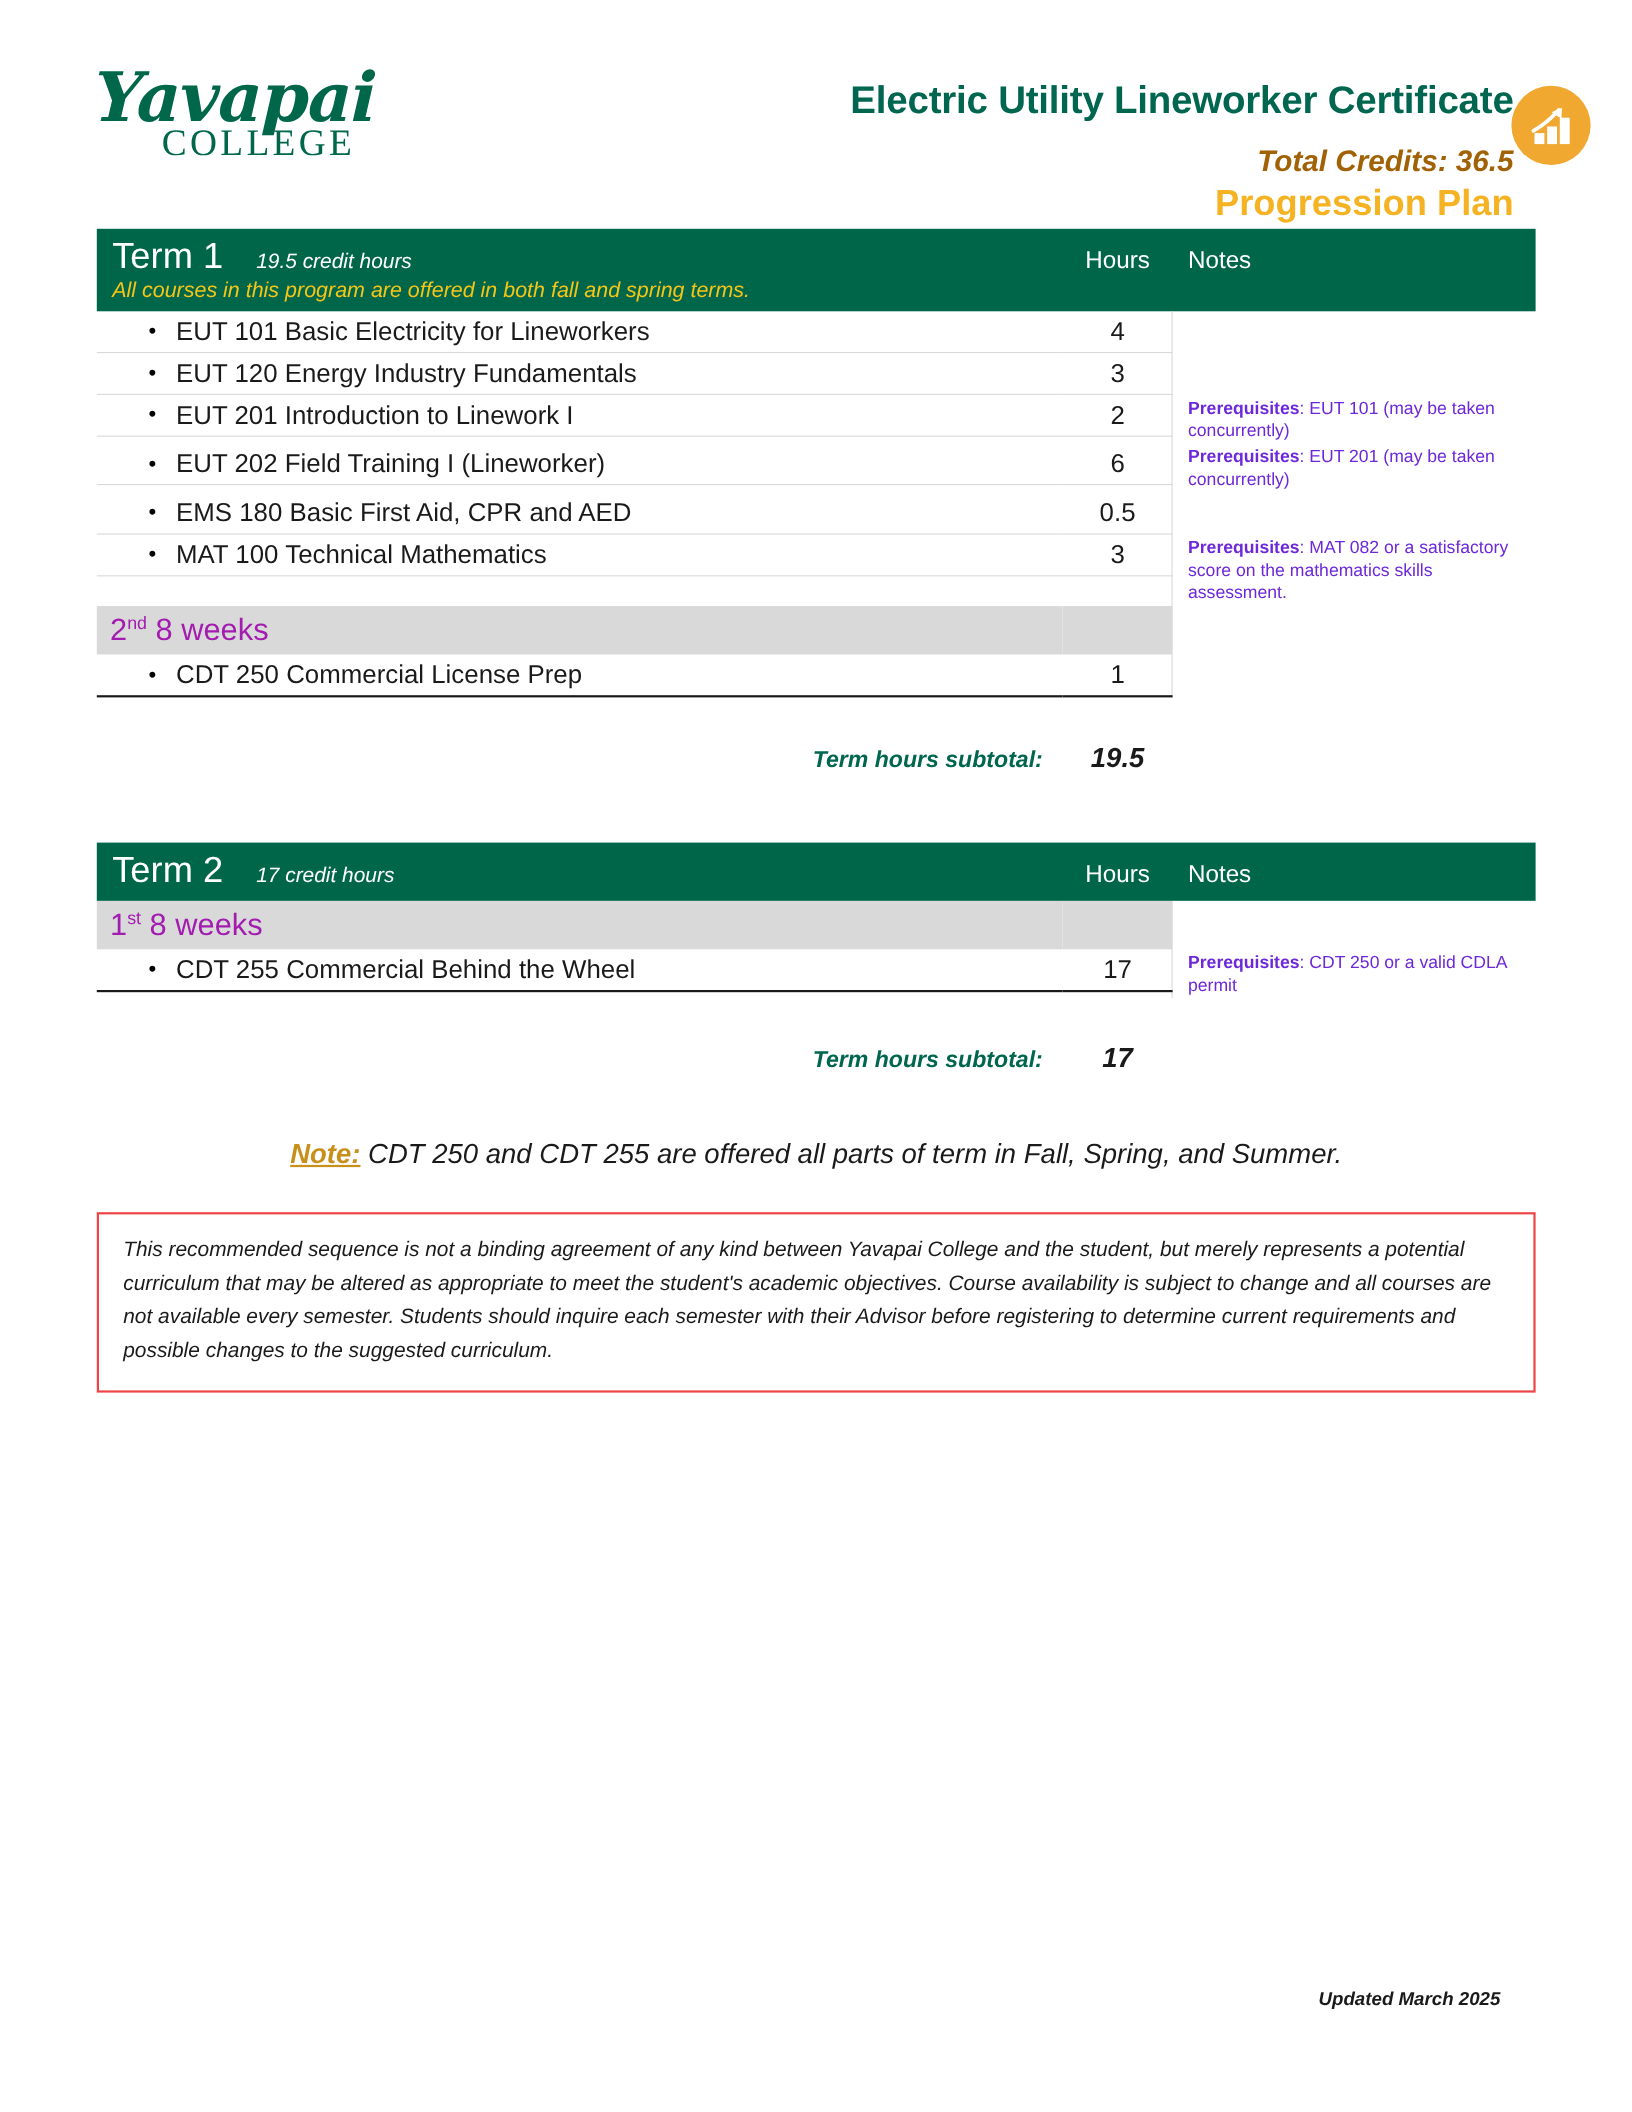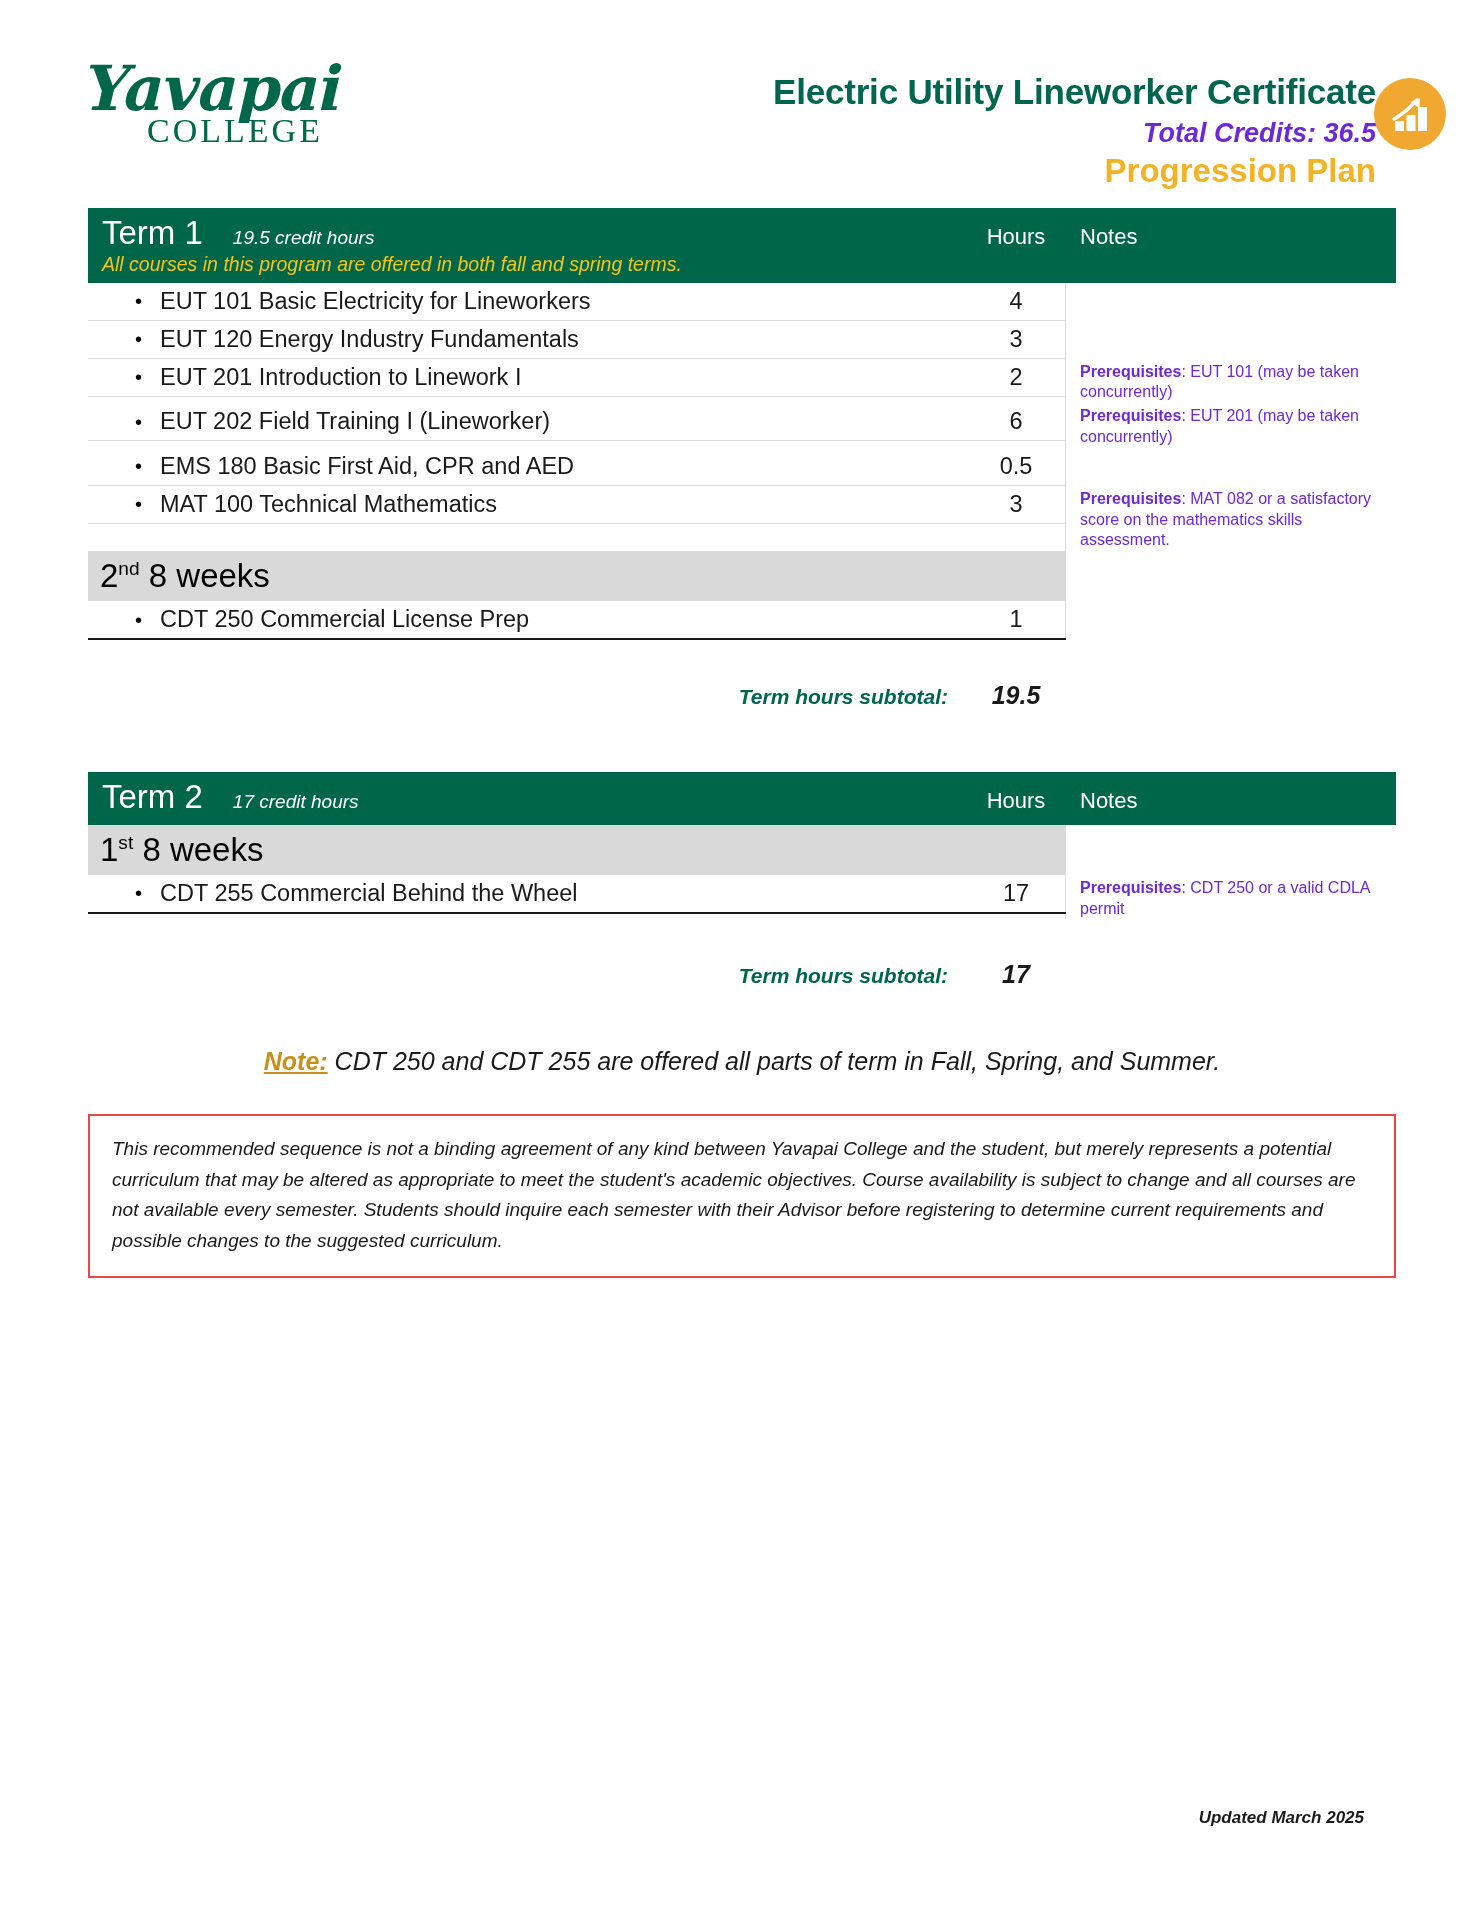--- a/index.html
+++ b/index.html
@@ -71,22 +71,22 @@
     font-size: 35px;
     font-weight: bold;
     color: #00664F;
     letter-spacing: -0.2px;
     white-space: nowrap;
   }
   .doc-credits {
     font-size: 27px;
     font-weight: bold;
     font-style: italic;
-    color: #6d28d9;
-    margin-top: 7px;
+    color: #a16207;
+    margin-top: 20px;
   }
   .doc-plan {
     font-size: 33px;
     font-weight: bold;
     color: #F5B323;
     margin-top: 5px;
   }
 
   .badge {
     position: absolute;
@@ -210,24 +210,24 @@
   }
   .notes-cell b { font-weight: bold; }
 
   
   .band {
     display: flex;
   }
   .band-label {
     background: #d9d9d9;
     flex: 1;
-    font-size: 33px;
+    font-size: 28px;
     padding: 6px 0 6px 12px;
     box-sizing: border-box;
-    color: #000000;
+    color: #a21caf;
   }
   .band-hours {
     background: #d9d9d9;
     flex: 0 0 100px;
     width: 100px;
   }
   .band-notes {
     flex: 0 0 330px;
     width: 330px;
     background: #ffffff;

